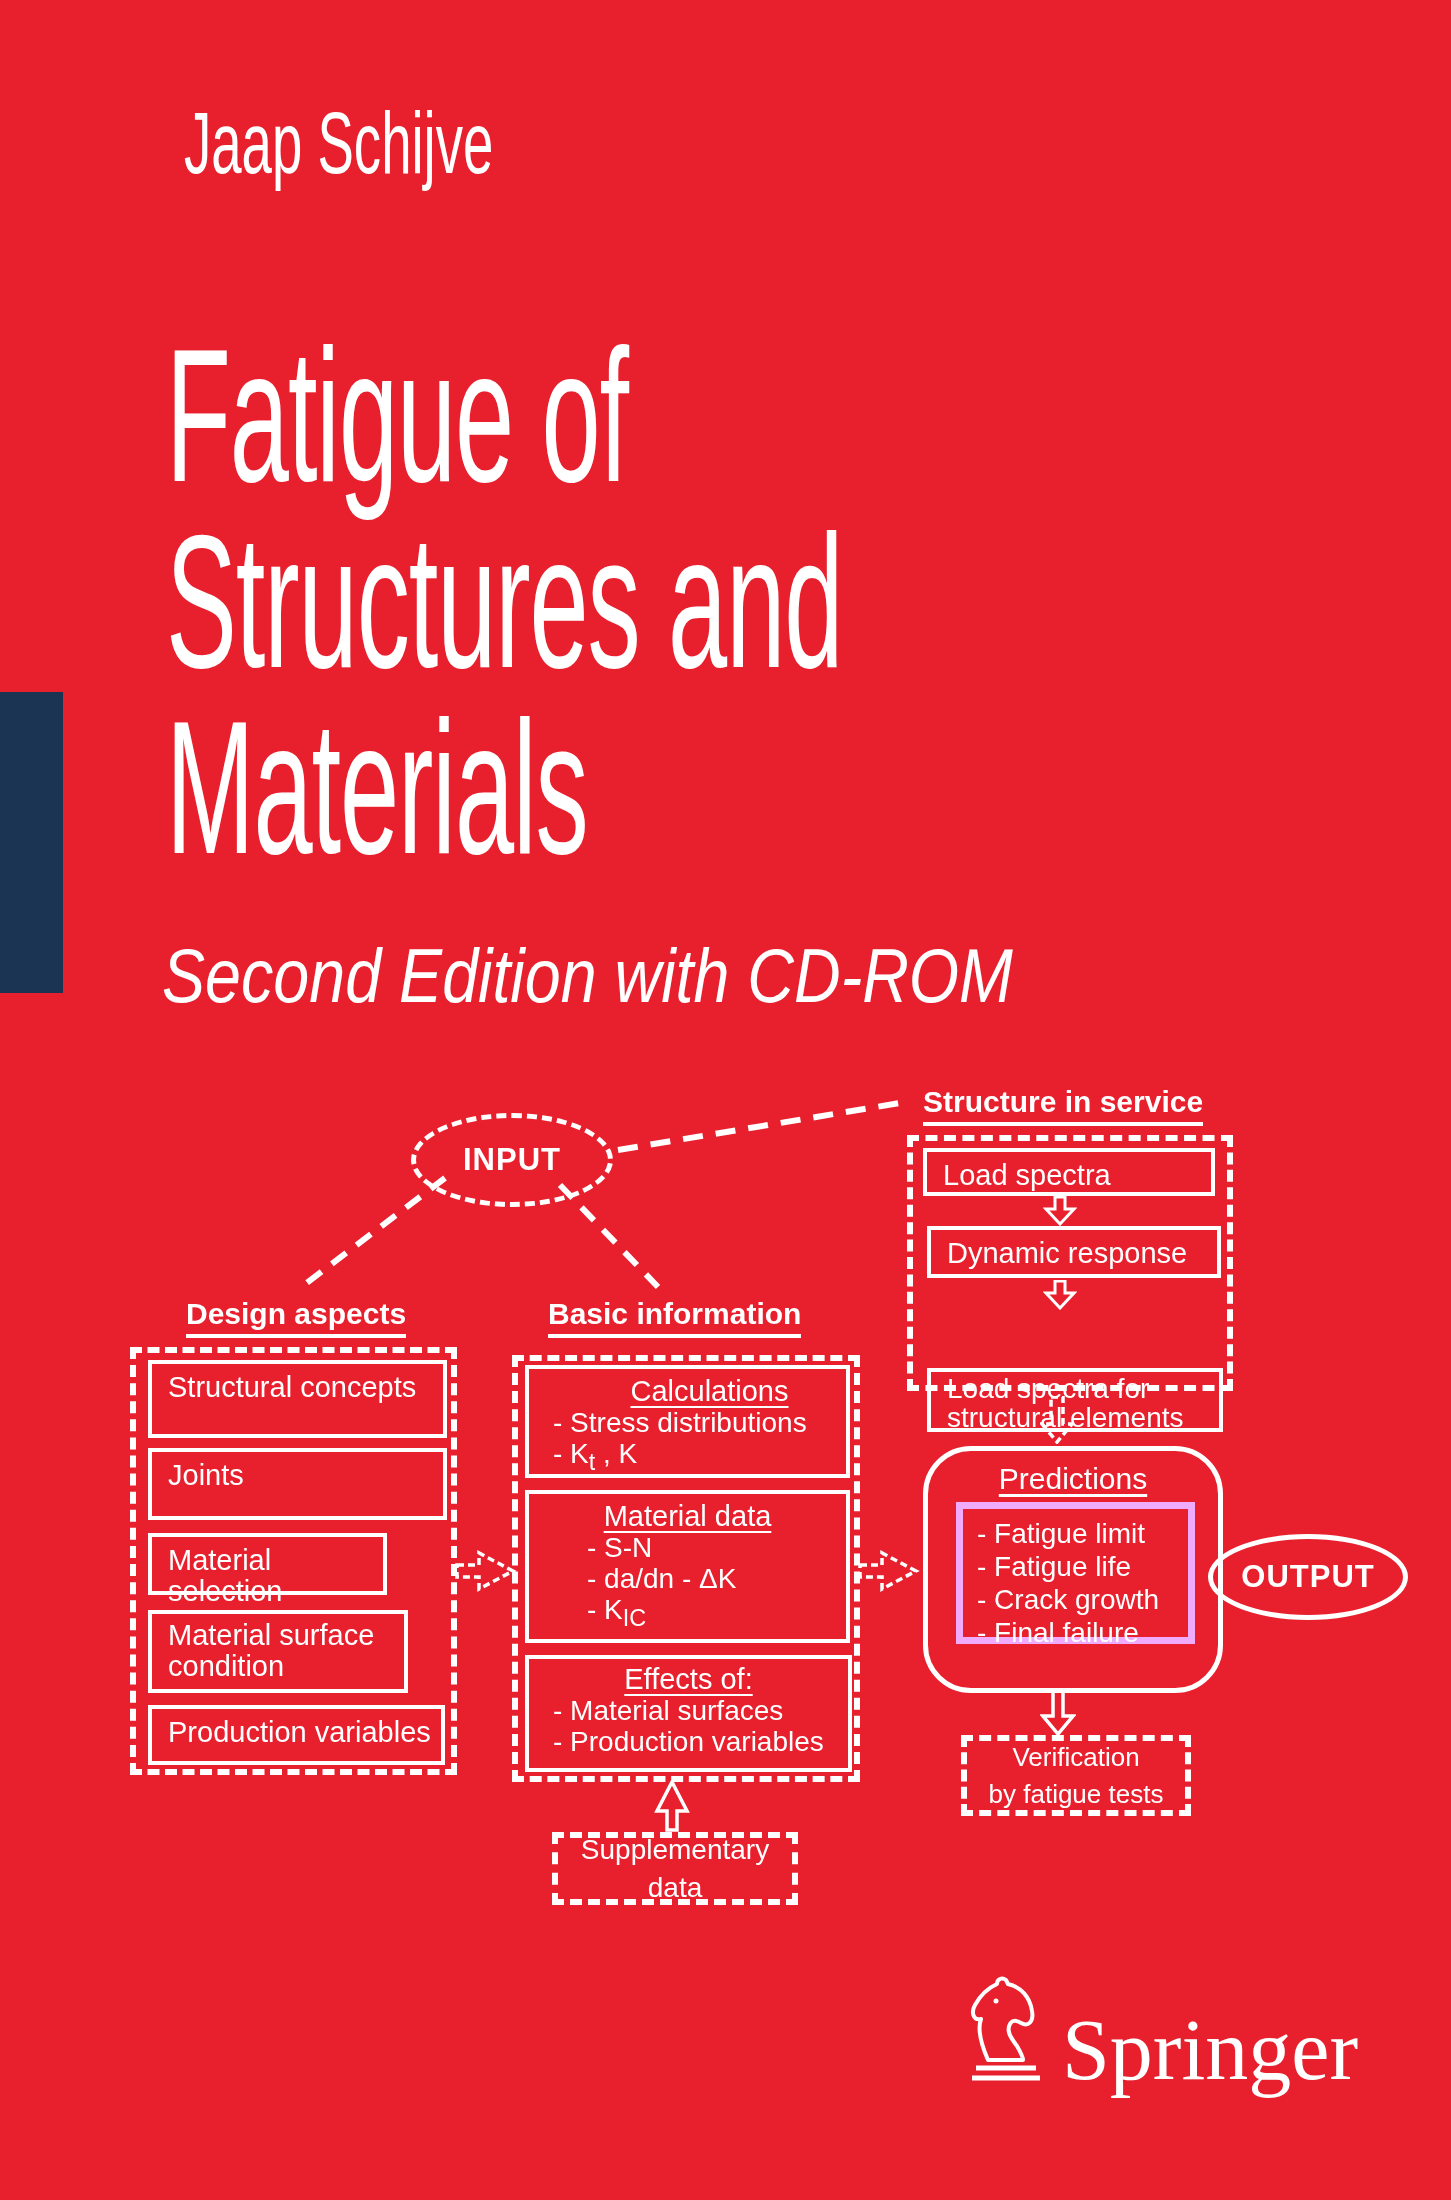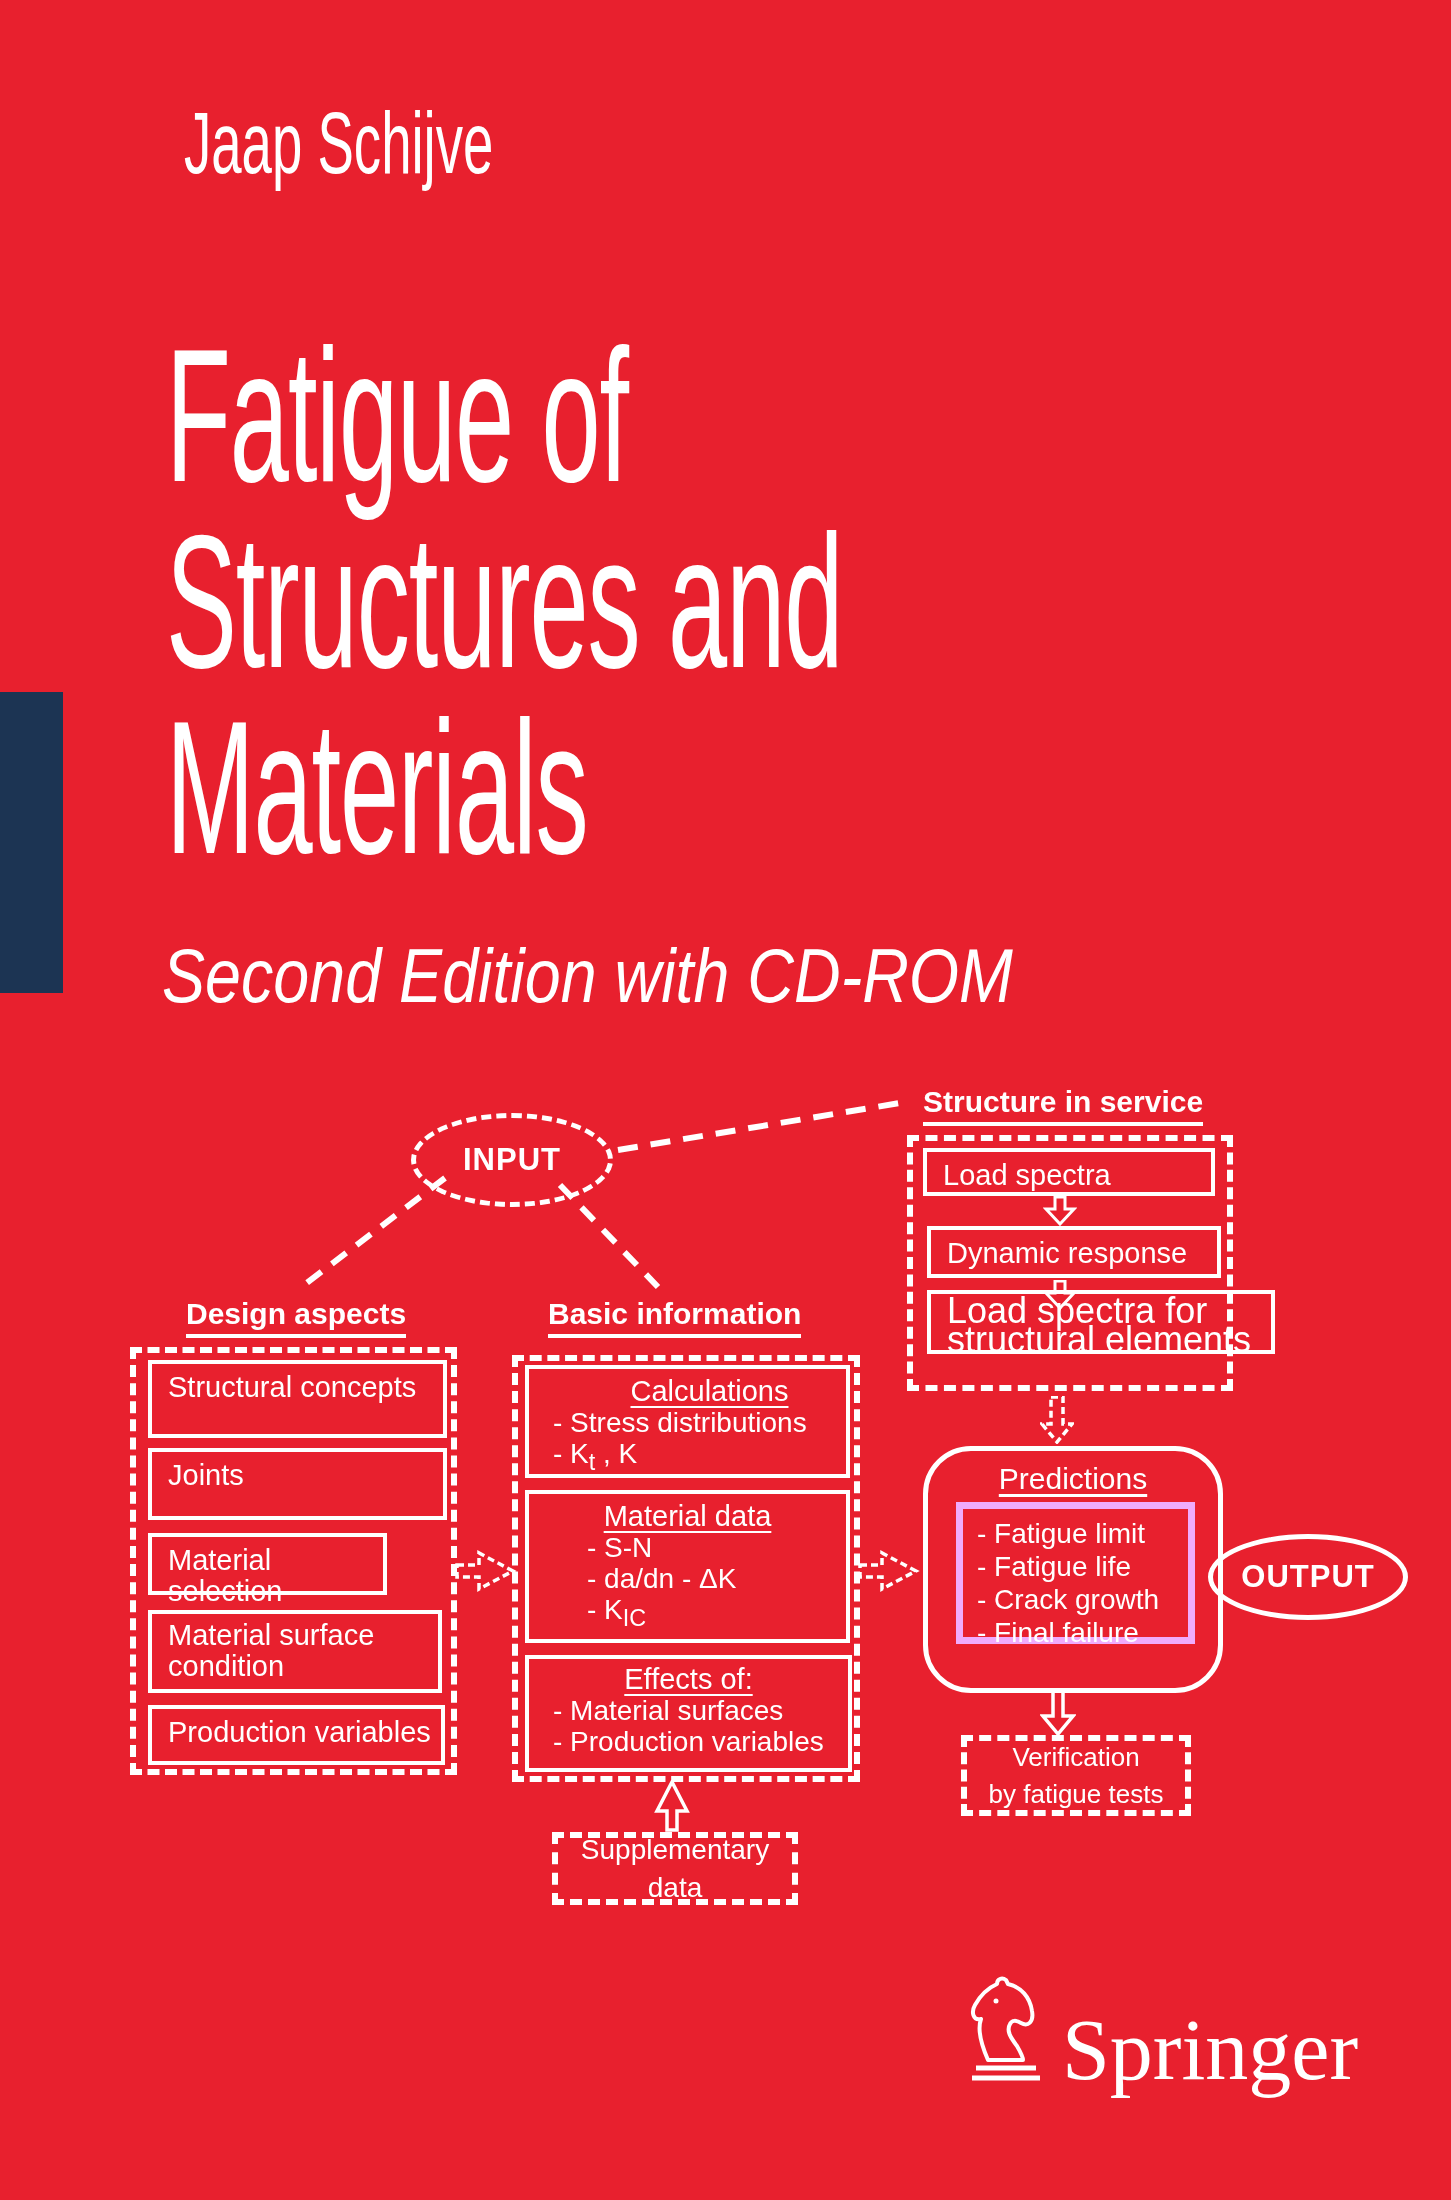--- a/index.html
+++ b/index.html
@@ -67,21 +67,21 @@
   <div class="abs white solidbox" style="left:927px;top:1226px;width:294px;height:52px;">
     <div class="lbl">Dynamic response</div>
   </div>
 
   <div class="abs" style="left:1043px;top:1280px;">
     <svg width="34" height="30" viewBox="0 0 34 30">
       <path d="M12 1 H22 V13 H31 L17 28 L3 13 H12 Z" fill="none" stroke="#fff" stroke-width="3"></path>
     </svg>
   </div>
 
-  <div class="abs white solidbox" style="left:927px;top:1290px;width:348px;height:64px;font-size:36px;">
+  <div class="abs white solidbox" style="left:927px;top:1368px;width:296px;height:64px;font-size:28px;">
     <div style="padding:2px 0 0 16px;line-height:29px;">Load spectra for structural elements</div>
   </div>
 
   <div class="abs" style="left:1040px;top:1396px;">
     <svg width="34" height="48" viewBox="0 0 34 48">
       <path d="M11 1 H23 V28 H32 L17 46 L2 28 H11 Z" fill="none" stroke="#fff" stroke-width="3.5" stroke-dasharray="7 4"></path>
     </svg>
   </div>
 
   <div class="abs white hdr" style="left:186px;top:1297px;">Design aspects</div>
@@ -93,21 +93,21 @@
   </div>
 
   <div class="abs white solidbox" style="left:148px;top:1448px;width:299px;height:72px;">
     <div class="lbl">Joints</div>
   </div>
 
   <div class="abs white solidbox" style="left:148px;top:1533px;width:239px;height:62px;">
     <div class="lbl">Material selection</div>
   </div>
 
-  <div class="abs white solidbox" style="left:148px;top:1610px;width:294px;height:83px;">
+  <div class="abs white solidbox" style="left:148px;top:1610px;width:260px;height:83px;">
     <div style="padding:6px 0 0 16px;line-height:31px;">Material surface condition</div>
   </div>
 
   <div class="abs white solidbox" style="left:148px;top:1705px;width:297px;height:60px;">
     <div class="lbl">Production variables</div>
   </div>
 
   <div class="abs" style="left:455px;top:1549px;">
     <svg width="62" height="44" viewBox="0 0 62 44">
       <path d="M2 16 H24 V4 L58 22 L24 40 V28 H2 Z" fill="none" stroke="#fff" stroke-width="3.5" stroke-dasharray="7 4"></path>

